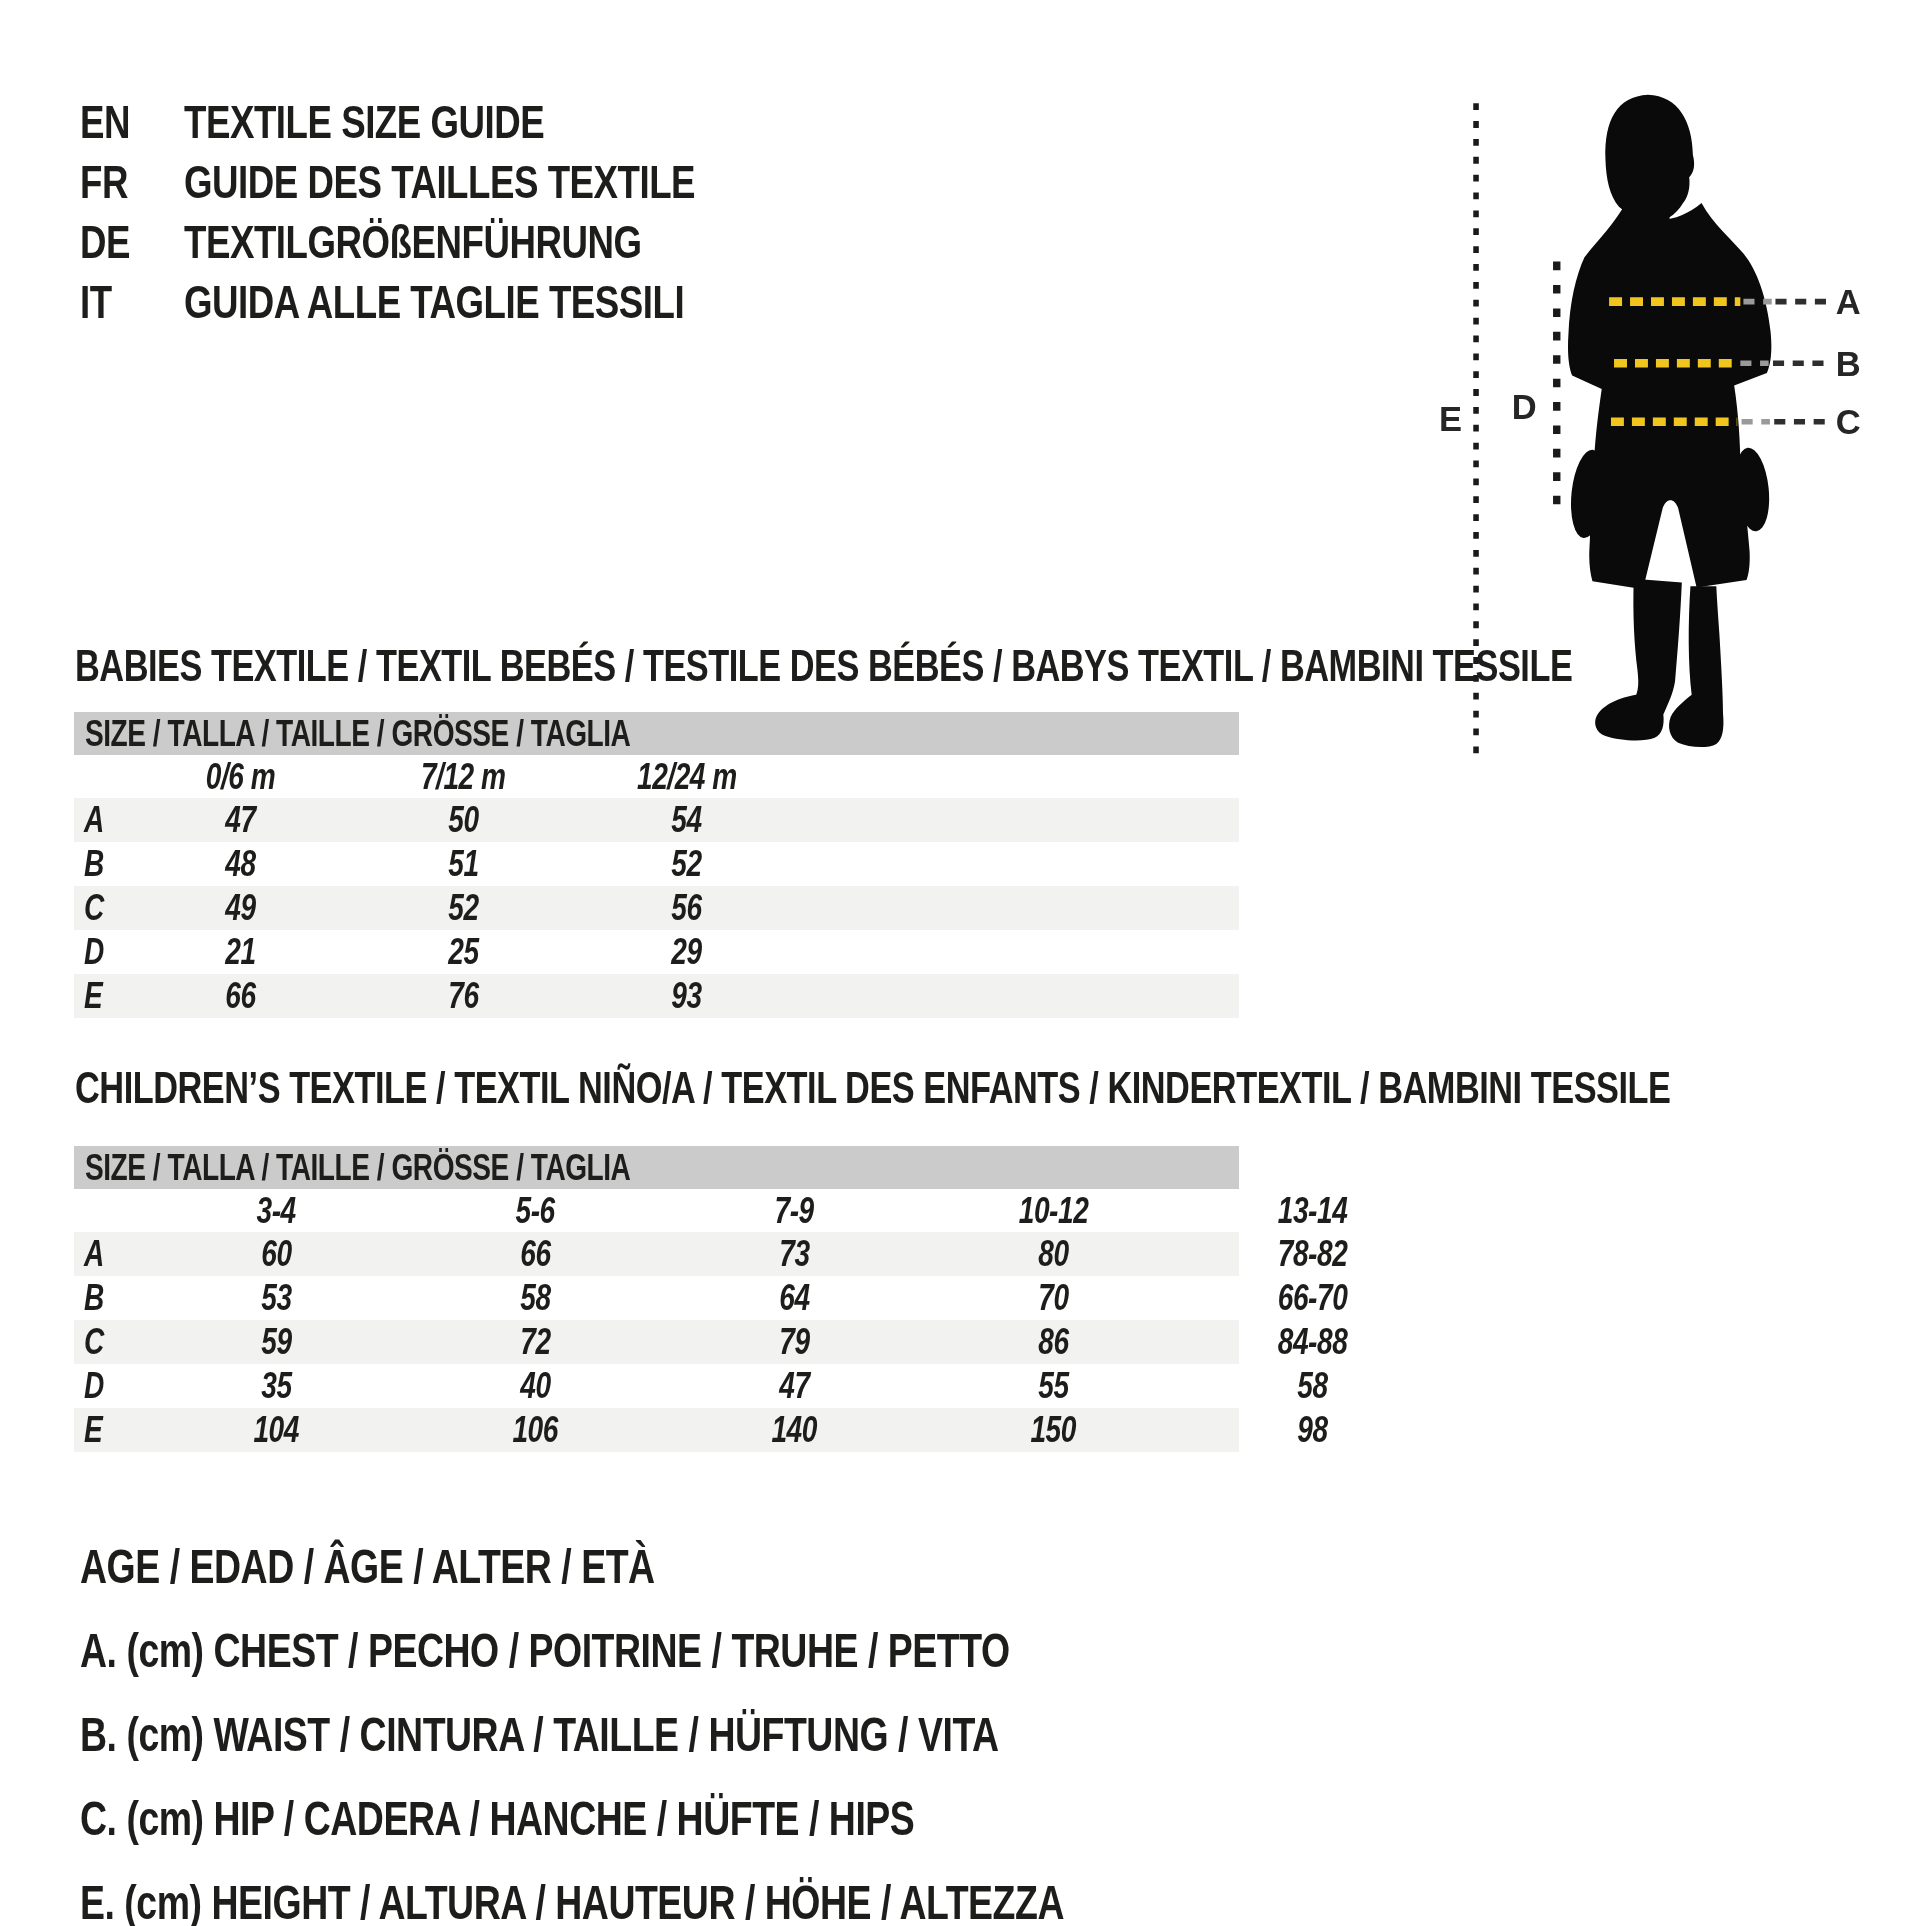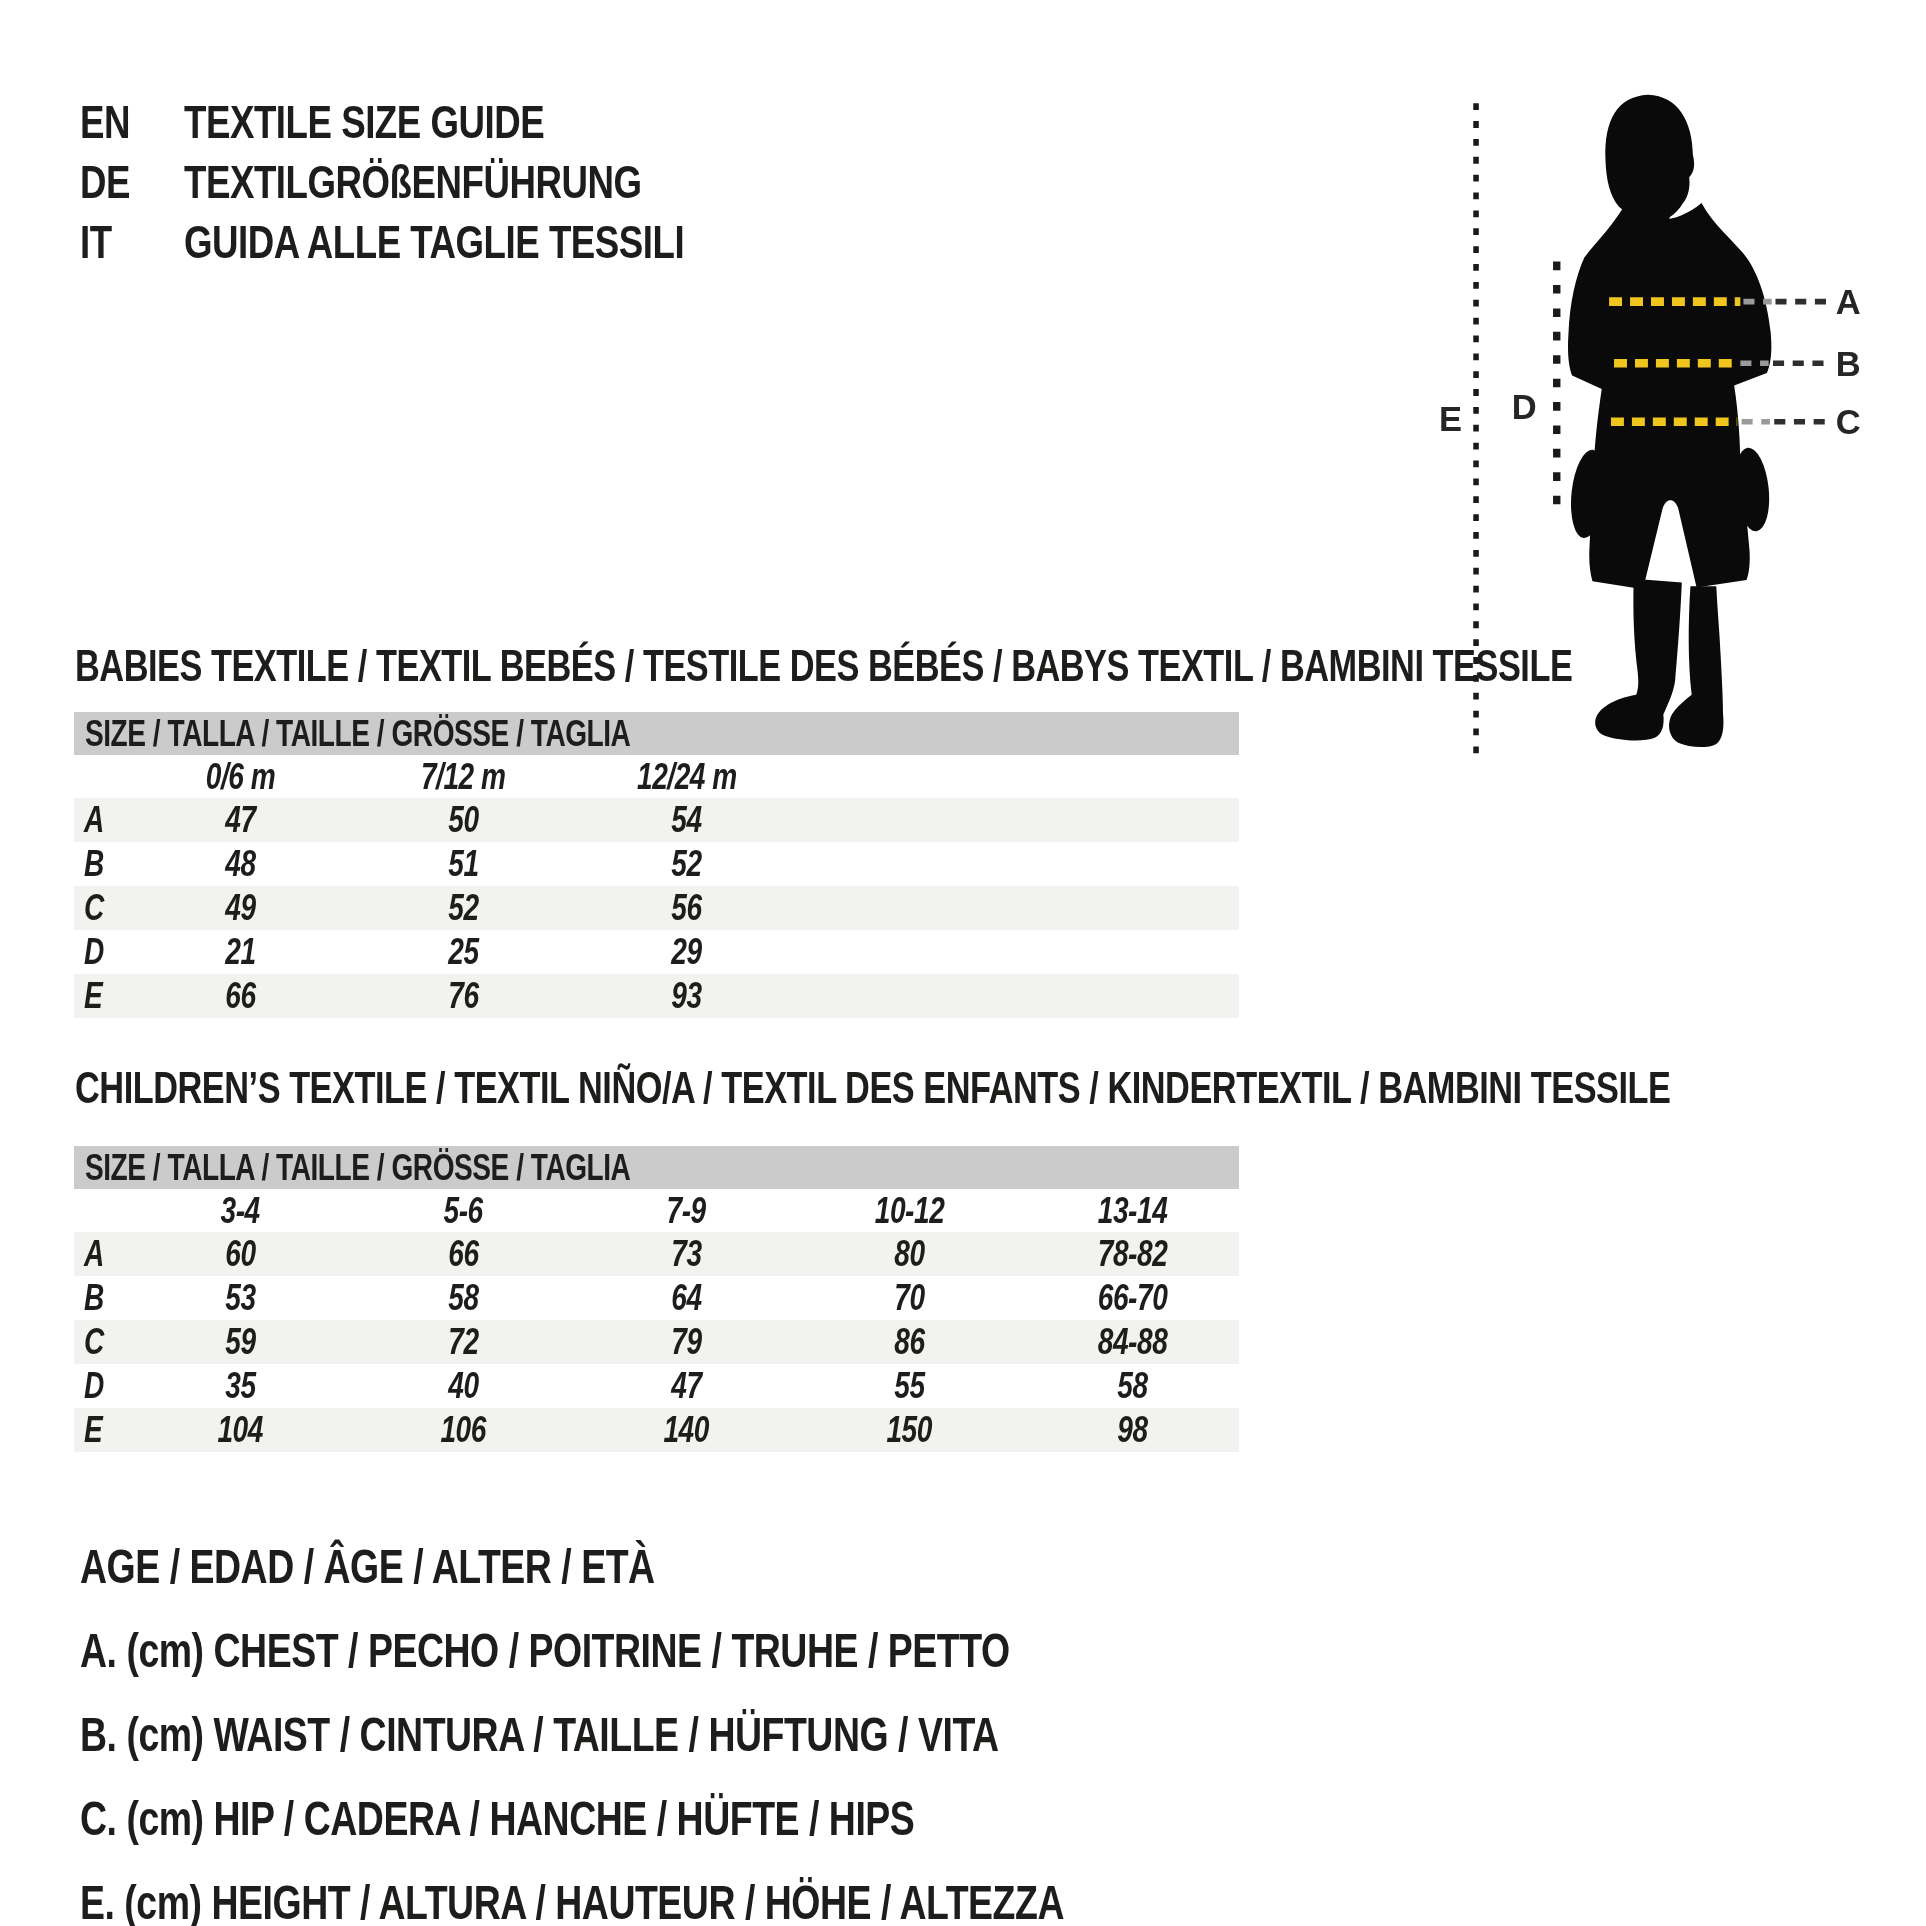--- a/index.html
+++ b/index.html
@@ -93,21 +93,21 @@
     box-sizing: border-box;
   }
   .t-row {
     display: grid;
     align-items: center;
     font-size: 36px;
     height: 44px;
     font-style: italic;
   }
   .cols-3 { grid-template-columns: 55px 223px 223px 223px; }
-  .cols-5 { grid-template-columns: 55px 223px 223px 223px 223px 223px; }
+  .cols-5 { grid-template-columns: 55px 223px 223px 223px 223px 223px; gap: 36px; }
   .t-row.head { height: 43px; }
   .t-row.shaded { background: #f2f2f1; }
   .t-cell  { text-align: center; }
   .t-label { text-align: left; padding-left: 10px; }
 
   
   .legend-block {
     position: absolute;
     left: 80px;
     top: 1513px;
@@ -120,20 +120,24 @@
     margin-top: 24px;
   }
 </style>
 </head>
 <body>
 
 <div class="lang-block">
   <div class="lang-row">
     <span class="lang-code"><span class="cond">EN</span></span>
     <span class="lang-title"><span class="cond">TEXTILE SIZE GUIDE</span></span>
+  </div>
+  <div class="lang-row">
+    <span class="lang-code"><span class="cond">FR</span></span>
+    <span class="lang-title"><span class="cond">GUIDE DES TAILLES TEXTILE</span></span>
   </div>
   <div class="lang-row">
     <span class="lang-code"><span class="cond">DE</span></span>
     <span class="lang-title"><span class="cond">TEXTILGRÖßENFÜHRUNG</span></span>
   </div>
   <div class="lang-row">
     <span class="lang-code"><span class="cond">IT</span></span>
     <span class="lang-title"><span class="cond">GUIDA ALLE TAGLIE TESSILI</span></span>
   </div>
 </div>

